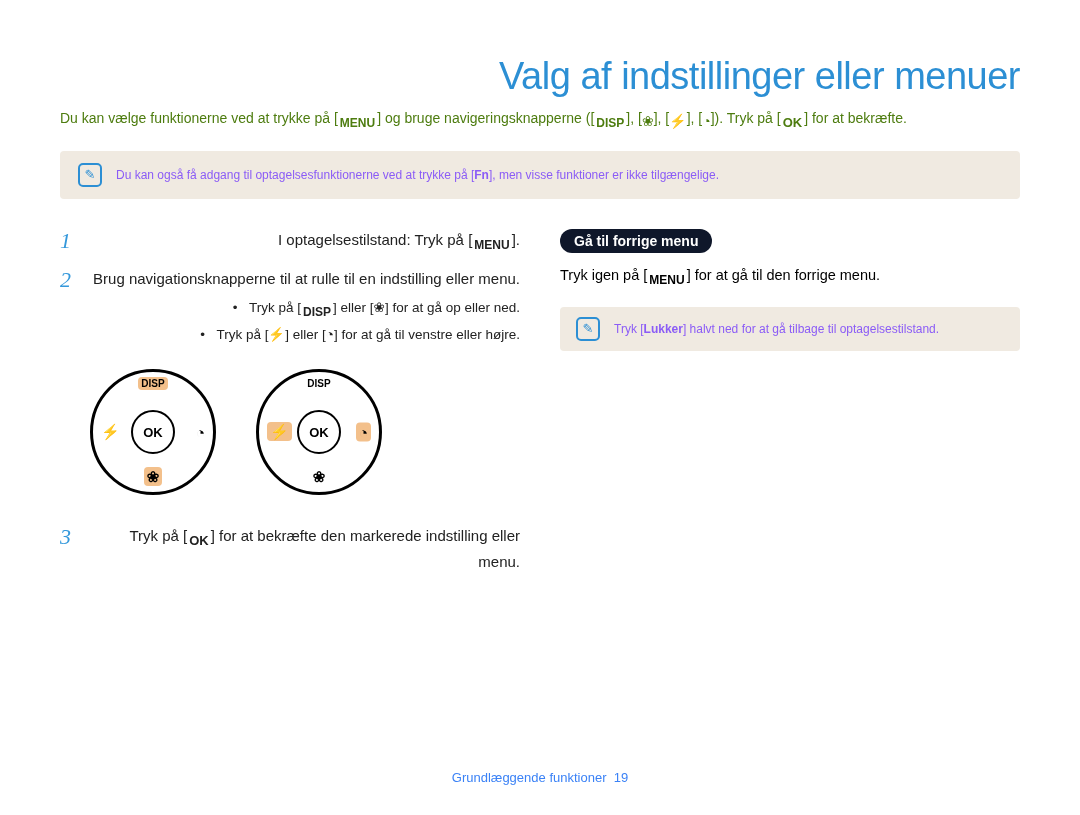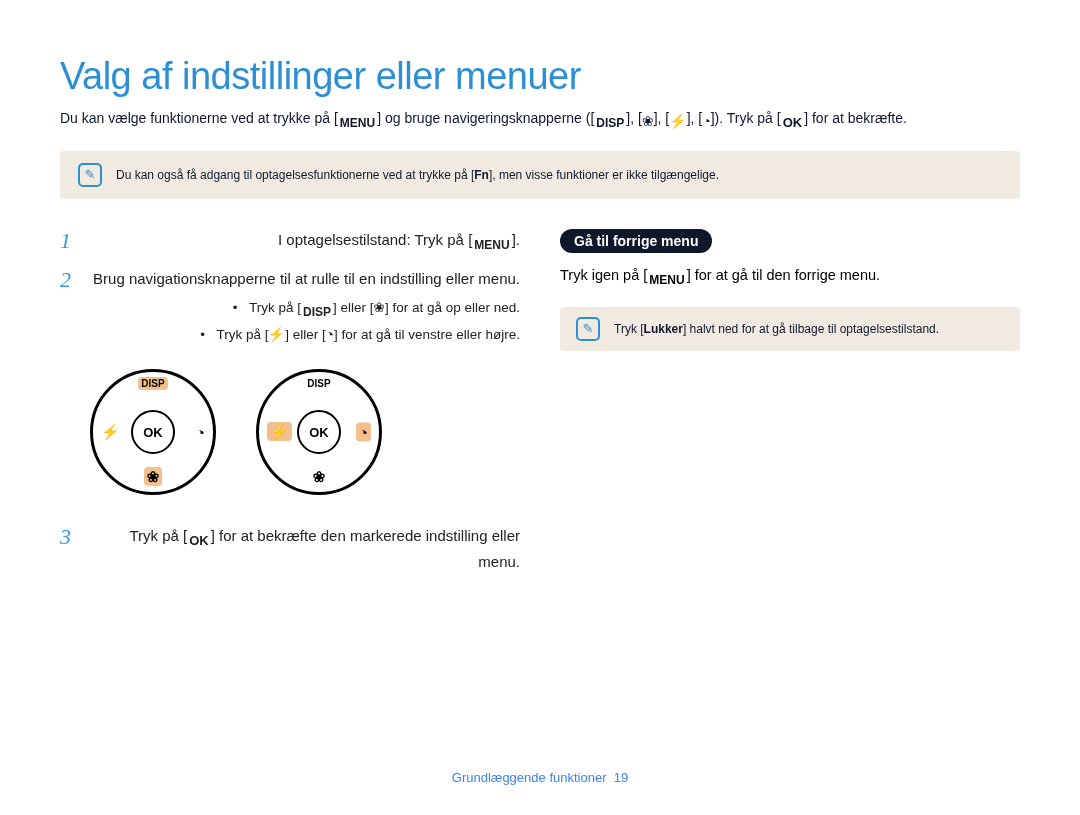--- a/index.html
+++ b/index.html
@@ -14,24 +14,25 @@
   }
   .page {
     padding: 55px 60px 0 60px;
   }
   .title {
     color: #2c8fd4;
     font-size: 38px;
     font-weight: 400;
     margin: 0 0 10px 0;
     letter-spacing: -0.5px;
+    text-align: right;
   }
   .intro {
     font-size: 14px;
-    color: #0f172a;
+    color: #4d7c0f;
     line-height: 1.5;
     margin-bottom: 18px;
   }
   .key {
     display: inline-block;
     vertical-align: -4px;
     font-weight: bold;
     font-size: 12px;
     padding: 0 2px;
   }
@@ -53,21 +54,21 @@
     height: 20px;
     display: inline-flex;
     align-items: center;
     justify-content: center;
     color: #2c8fd4;
     font-size: 13px;
     flex: 0 0 auto;
   }
   .note-text {
     font-size: 12px;
-    color: #0f172a;
+    color: #8b5cf6;
   }
   .columns {
     display: flex;
     gap: 40px;
   }
   .col-left { flex: 1 1 50%; }
   .col-right { flex: 1 1 50%; }
   .step {
     display: flex;
     gap: 12px;

